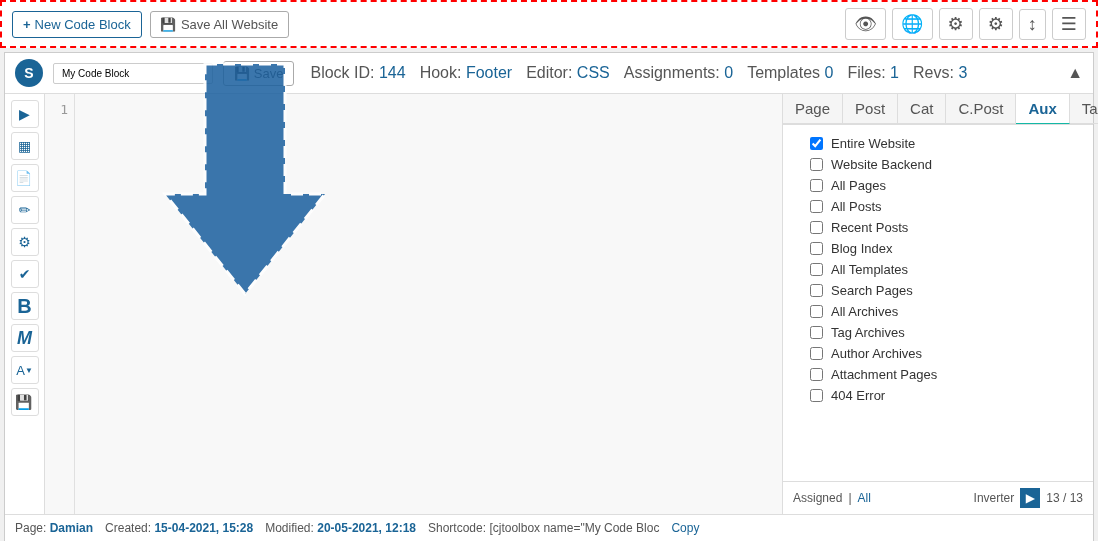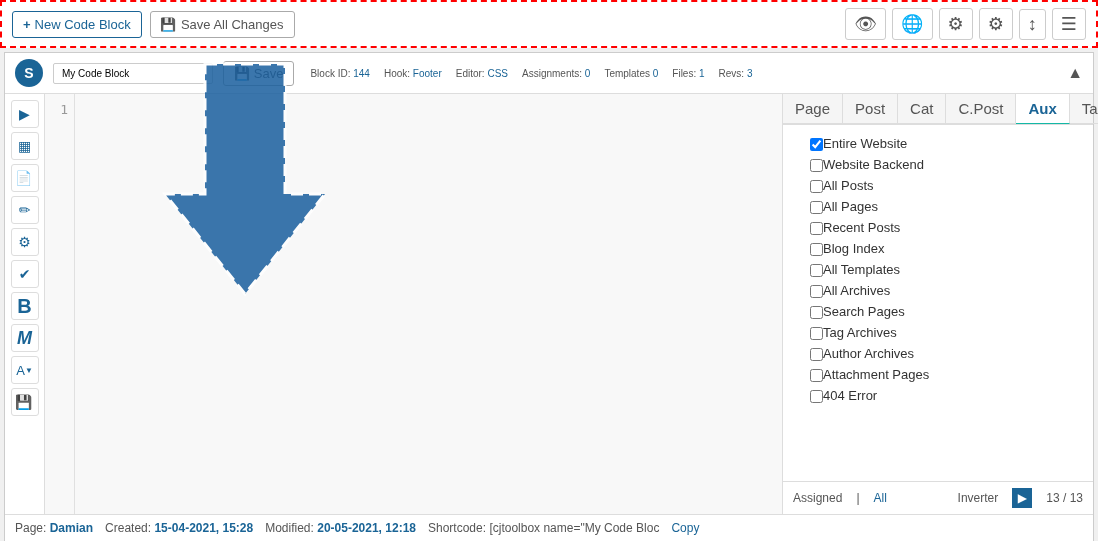--- a/index.html
+++ b/index.html
@@ -96,21 +96,21 @@
       color: #555;
       padding: 4px 10px;
       cursor: pointer;
       border-radius: 3px;
       font-size: 13px;
     }
     .header-meta {
       display: flex;
       align-items: center;
       gap: 14px;
-      font-size: 10px;
+      font-size: 16px;
       color: #555;
       margin-left: 6px;
     }
     .header-meta a { color: #1a6496; text-decoration: none; }
     .header-meta-spacer { flex: 1; }
     .header-collapse { cursor: pointer; font-size: 16px; color: #555; }
 
     
     .editor-body {
       display: flex;
@@ -205,21 +205,22 @@
     }
 
     
     .checkbox-list {
       padding: 8px 10px;
       overflow-y: auto;
       flex: 1;
     }
     .checkbox-item {
       display: flex;
-      align-items: flex-end;
+      align-items: center;
+      gap: 8px;
       padding: 3px 17px;
       font-size: 13px;
       color: #333;
     }
     .checkbox-item input[type="checkbox"] {
       cursor: pointer;
     }
 
     
     .editor-footer {
@@ -235,21 +236,21 @@
     .editor-footer a { color: #1a6496; text-decoration: none; }
 
     
     .right-panel-footer {
       border-top: 1px solid #ddd;
       padding: 6px 10px;
       display: flex;
       align-items: center;
       font-size: 12px;
       color: #555;
-      gap: 14px;
+      gap: 6px;
     }
     .right-panel-footer a { color: #1a6496; text-decoration: none; }
     .right-panel-footer .spacer { flex: 1; }
     .nav-btn {
       width: 20px;
       height: 20px;
       background: #1a6496;
       color: white;
       display: flex;
       align-items: center;
@@ -272,21 +273,21 @@
 </head>
 <body>
 
 <div class="top-toolbar">
   <button class="btn-new-block">
     <span class="plus-icon">+</span>
     <span>New Code Block</span>
   </button>
   <button class="btn-save-all">
     <span>💾</span>
-    <span>Save All Changes</span>
+    <span>Save All Website</span>
   </button>
   <div class="toolbar-spacer"></div>
   <div class="toolbar-icons">
     <button class="toolbar-icon-btn" title="Eye">👁</button>
     <button class="toolbar-icon-btn" title="Globe">🌐</button>
     <button class="toolbar-icon-btn" title="Settings">⚙</button>
     <button class="toolbar-icon-btn" title="Settings2">⚙</button>
     <button class="toolbar-icon-btn" title="Sort">↕</button>
     <button class="toolbar-icon-btn" title="List">☰</button>
   </div>
@@ -385,45 +386,45 @@
         <div class="checkbox-item">
           <input type="checkbox" checked="" style="">
           <span>Entire Website</span>
         </div>
         <div class="checkbox-item">
           <input type="checkbox" style="">
           <span>Website Backend</span>
         </div>
         <div class="checkbox-item">
           <input type="checkbox" style="">
+          <span>All Pages</span>
+        </div>
+        <div class="checkbox-item">
+          <input type="checkbox" style="">
           <span>All Posts</span>
         </div>
         <div class="checkbox-item">
           <input type="checkbox" style="">
-          <span>All Pages</span>
-        </div>
-        <div class="checkbox-item">
-          <input type="checkbox" style="">
           <span>Recent Posts</span>
         </div>
         <div class="checkbox-item">
           <input type="checkbox" style="">
           <span>Blog Index</span>
         </div>
         <div class="checkbox-item">
           <input type="checkbox" style="">
           <span>All Templates</span>
         </div>
         <div class="checkbox-item">
           <input type="checkbox" style="">
+          <span>Search Pages</span>
+        </div>
+        <div class="checkbox-item">
+          <input type="checkbox" style="">
           <span>All Archives</span>
-        </div>
-        <div class="checkbox-item">
-          <input type="checkbox" style="">
-          <span>Search Pages</span>
         </div>
         <div class="checkbox-item">
           <input type="checkbox" style="">
           <span>Tag Archives</span>
         </div>
         <div class="checkbox-item">
           <input type="checkbox" style="">
           <span>Author Archives</span>
         </div>
         <div class="checkbox-item">

